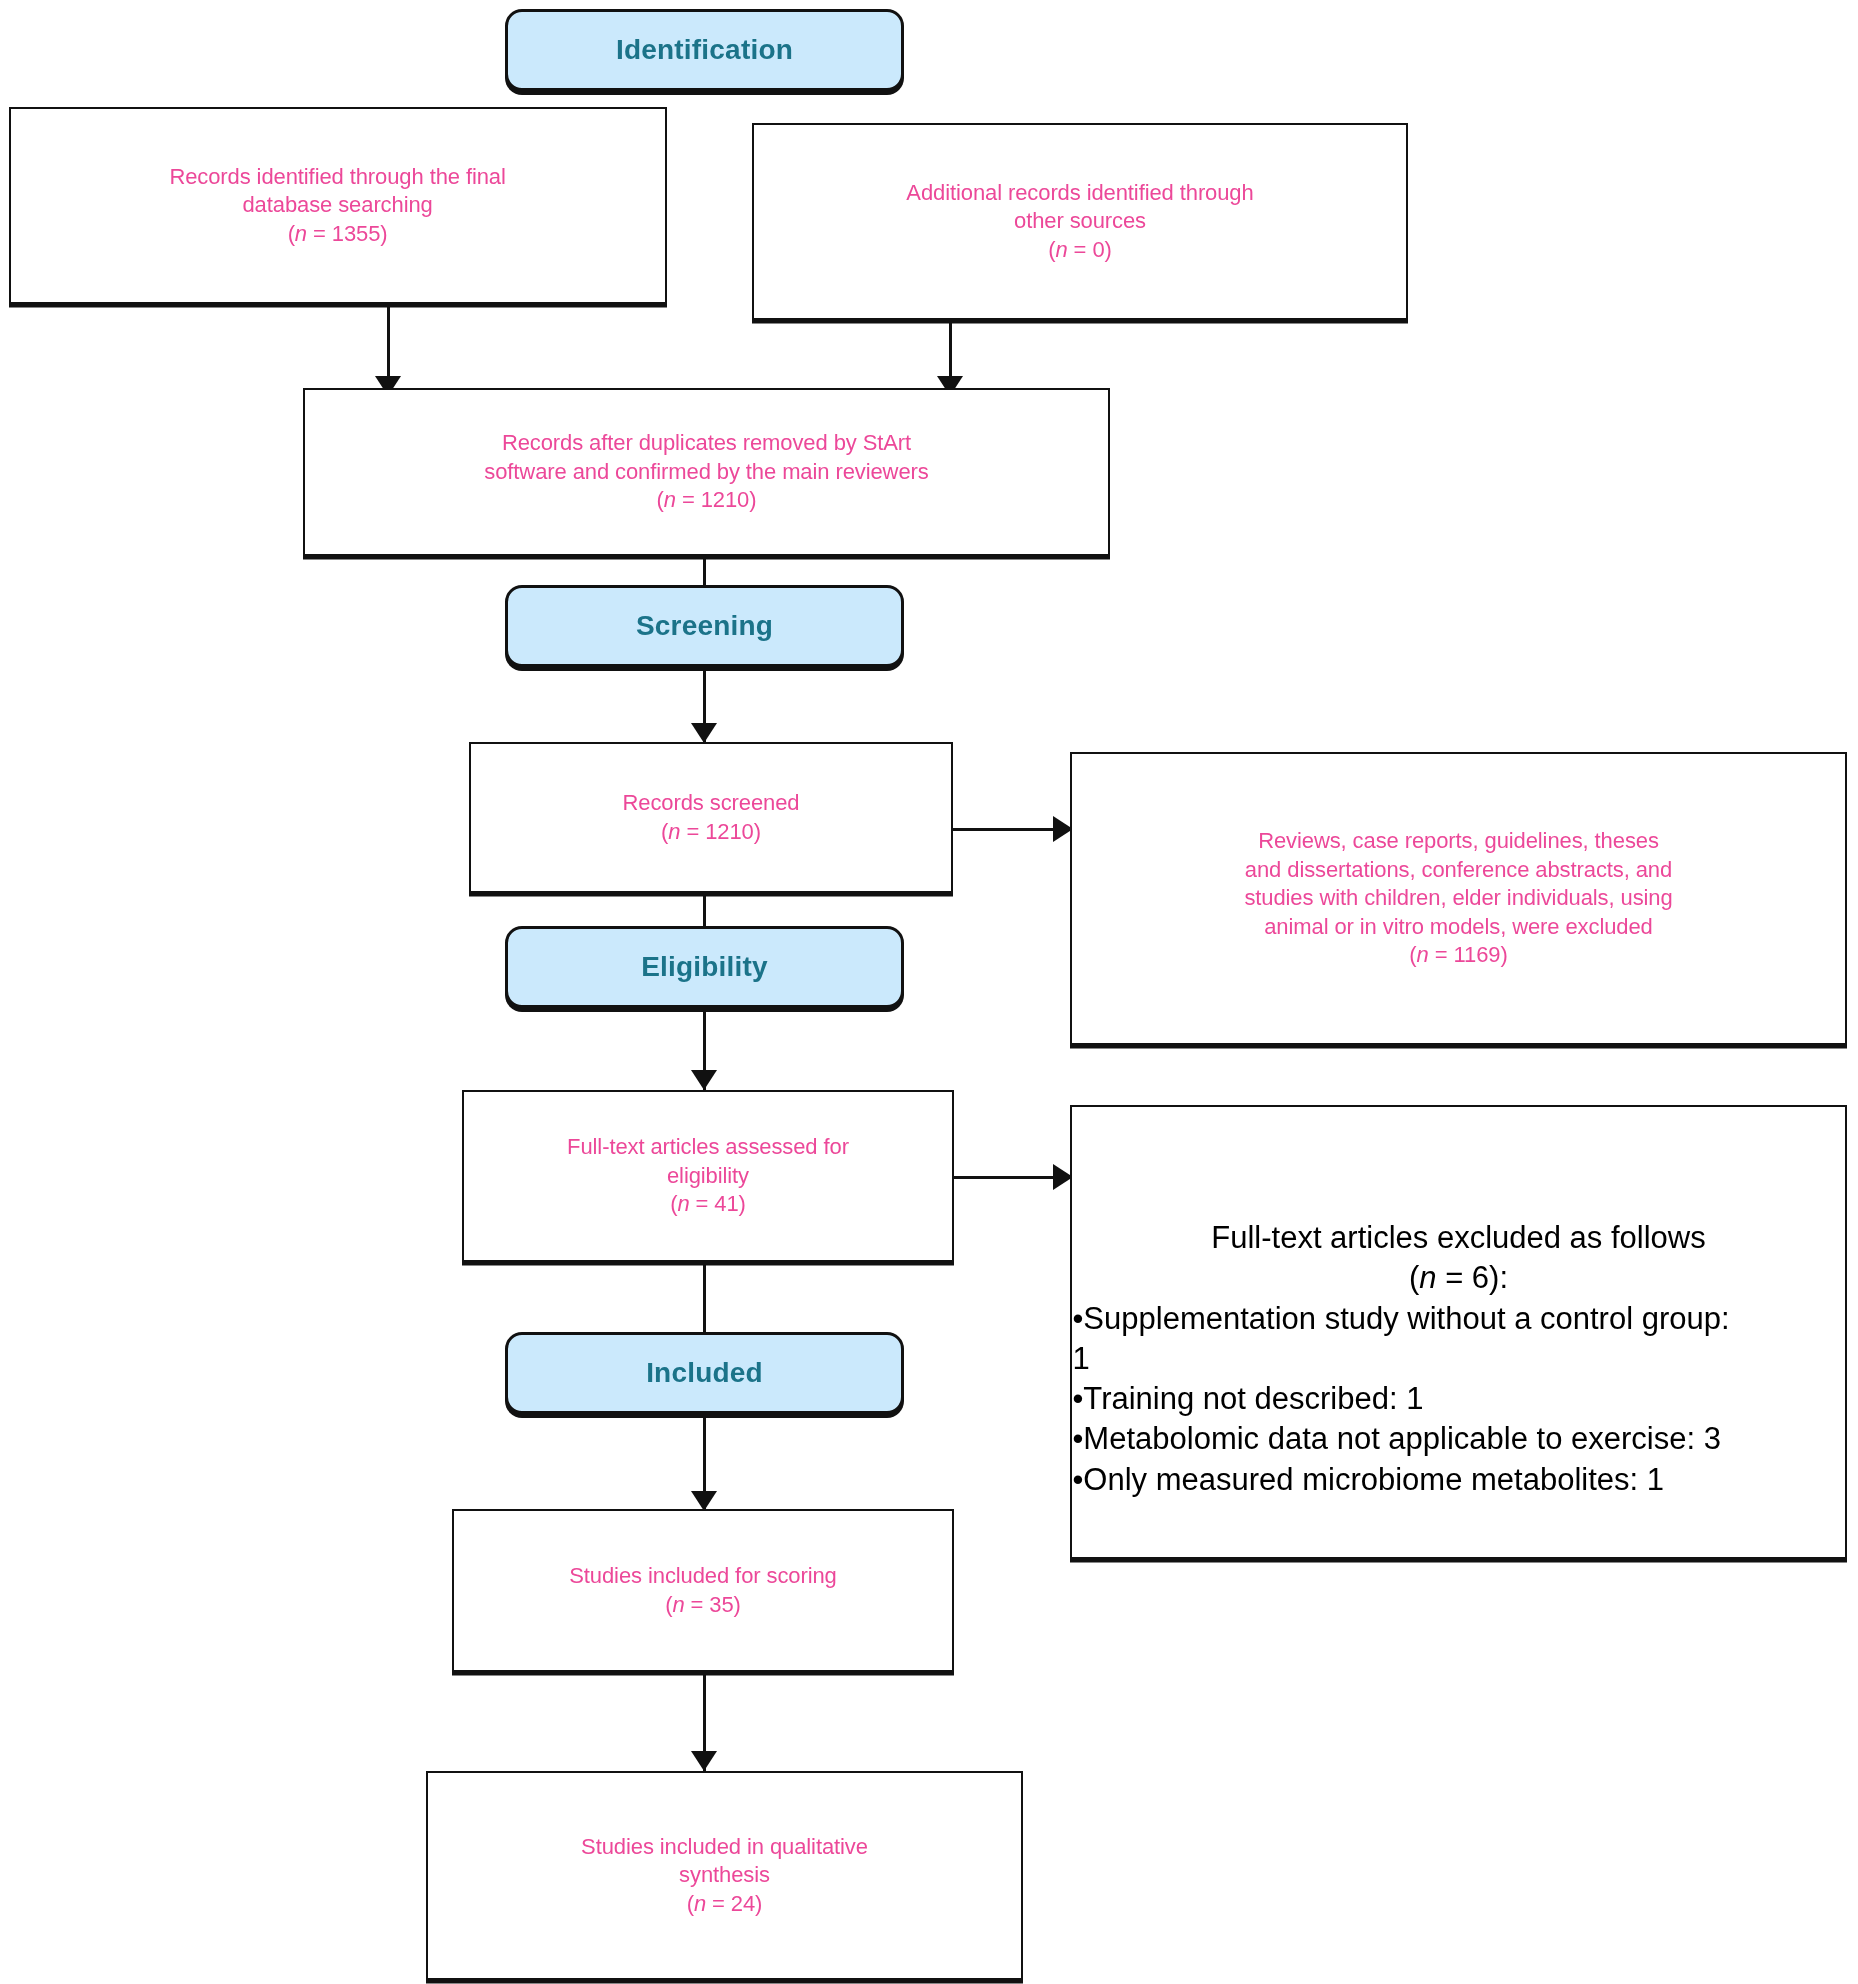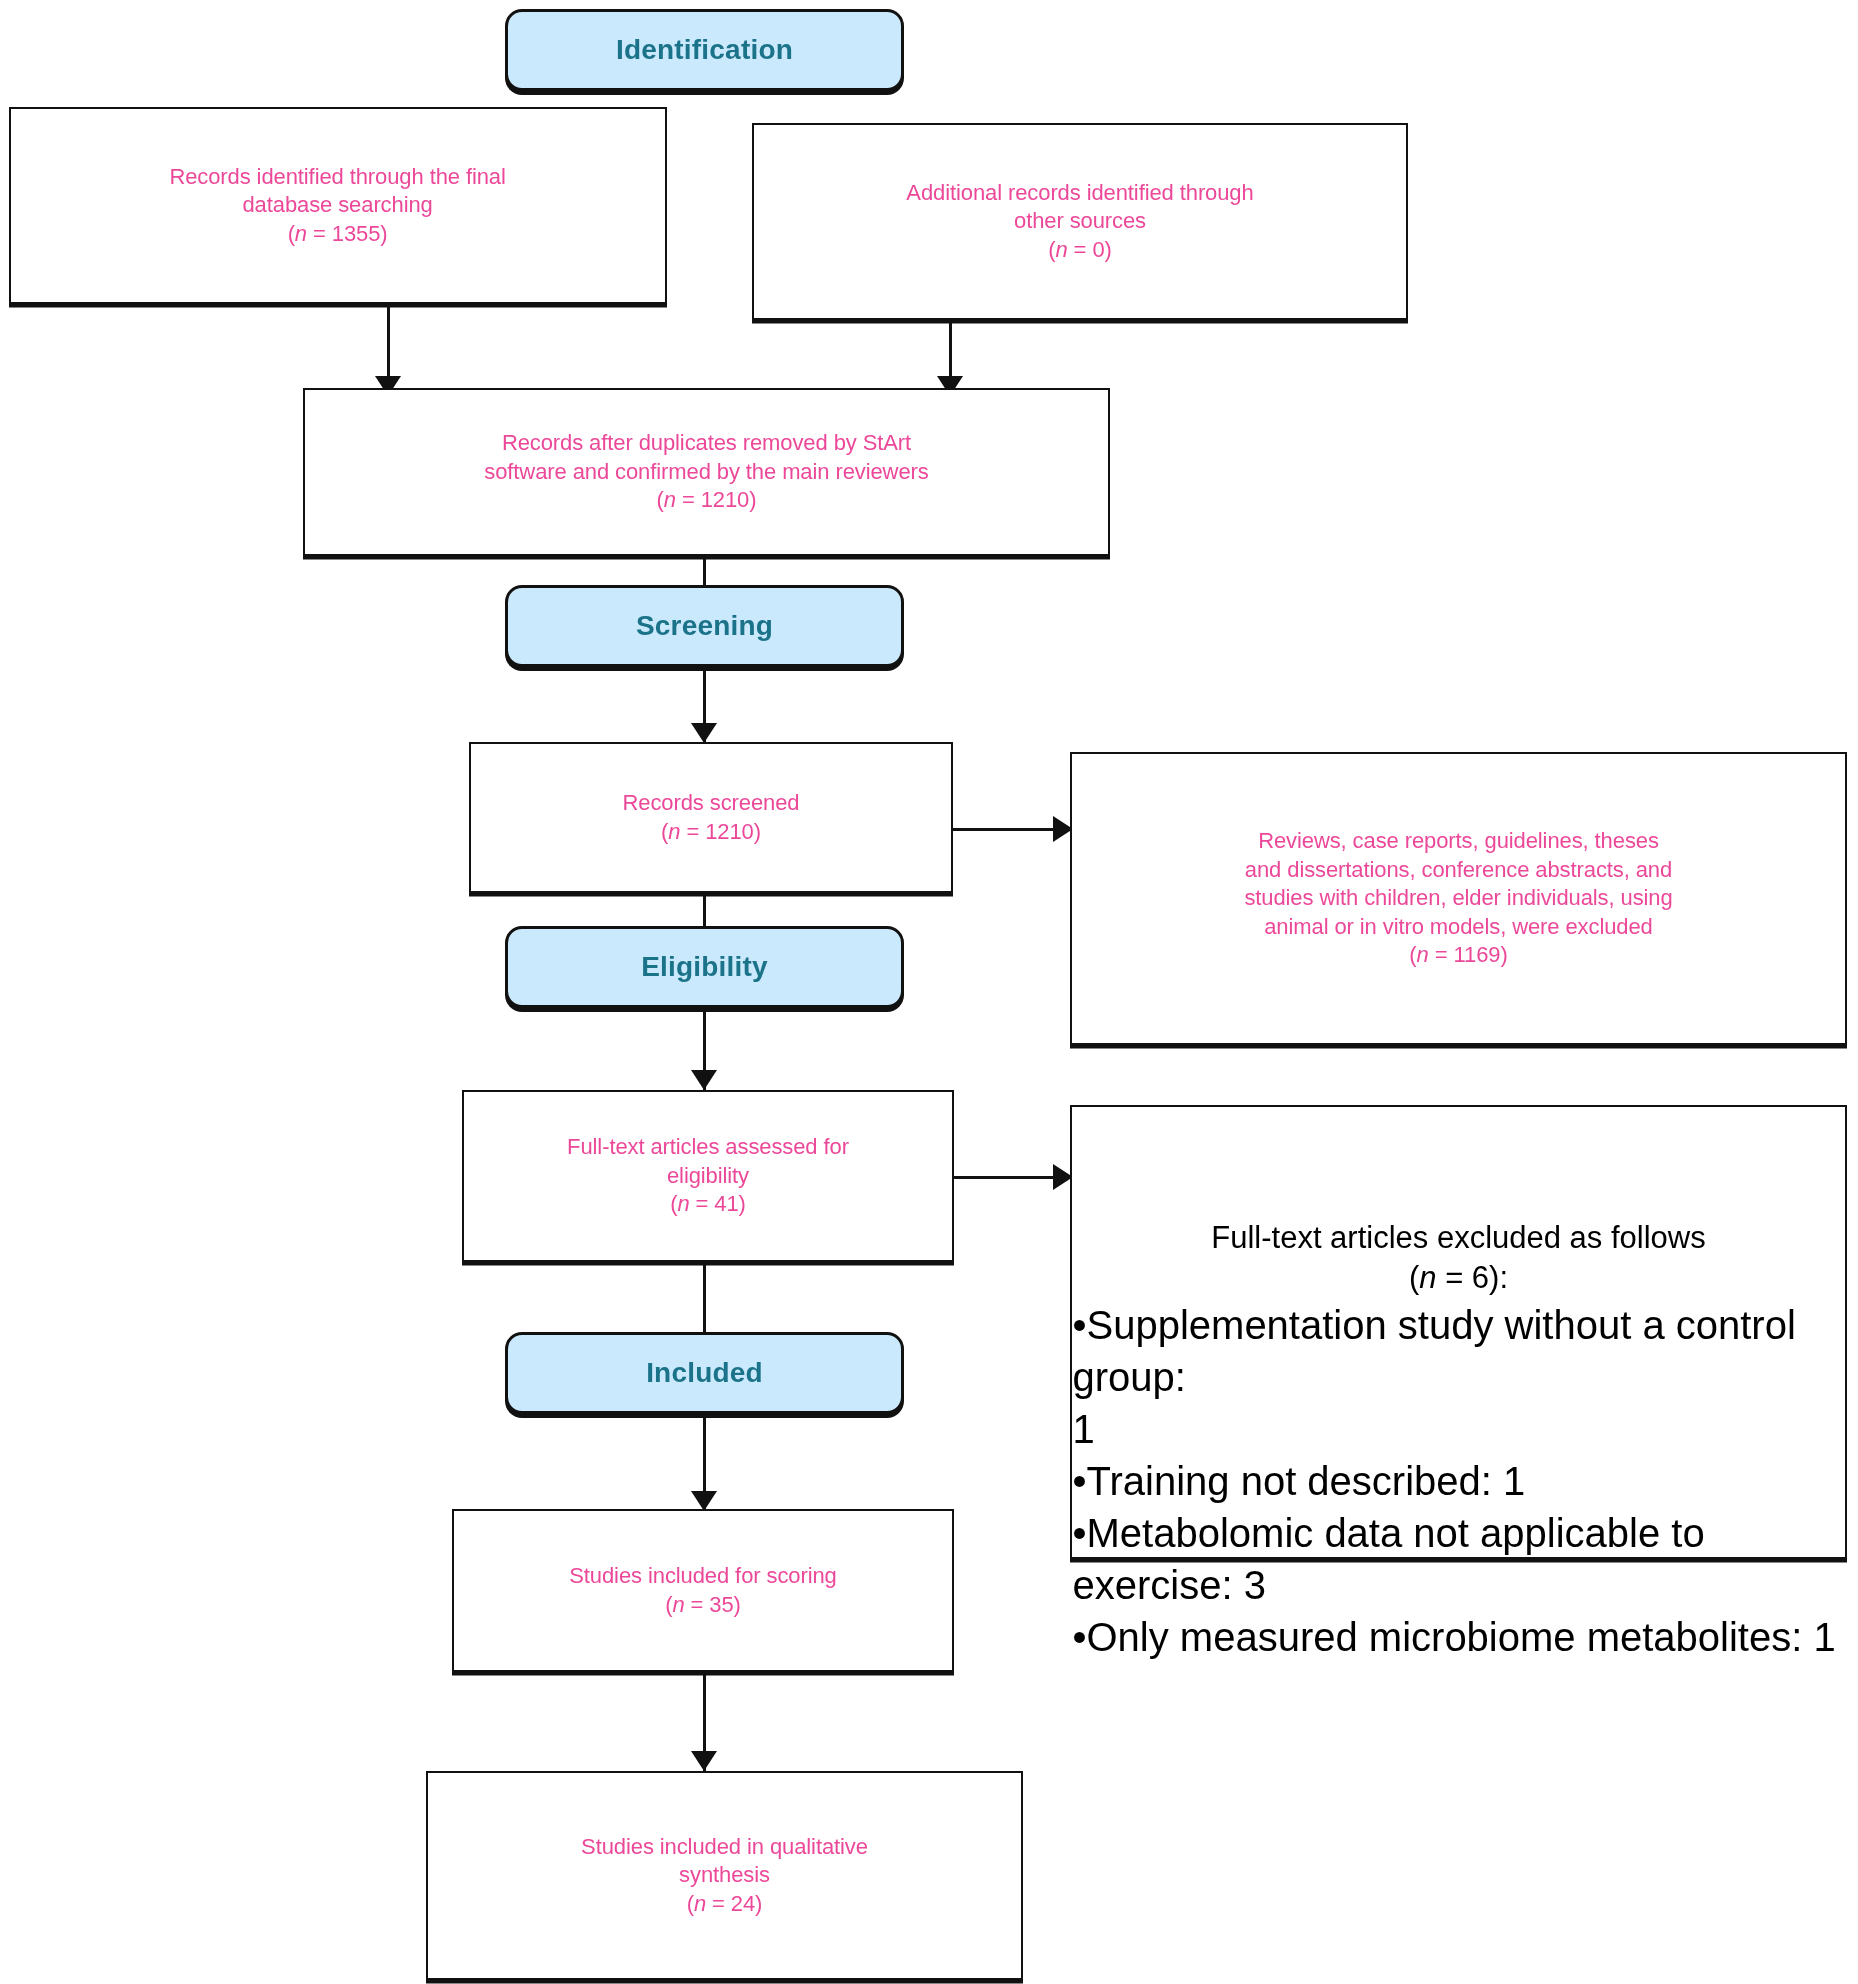--- a/index.html
+++ b/index.html
@@ -69,21 +69,21 @@
   .listbox .head {
     width: 100%;
     text-align: center;
     font-size: 31px;
     line-height: 1.30;
     color: #000;
   }
   .listbox .bullets {
     width: 100%;
     text-align: left;
-    font-size: 40px;
+    font-size: 31px;
     line-height: 1.30;
     color: #000;
     padding-left: 1px;
   }
   .listbox .bullets div { white-space: normal; }
 
   em.n { font-style: italic; }
 
   
   .vline, .hline {

